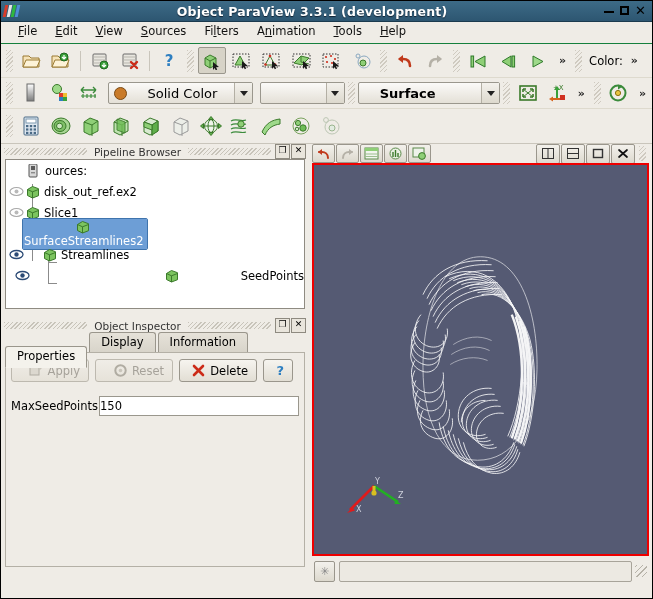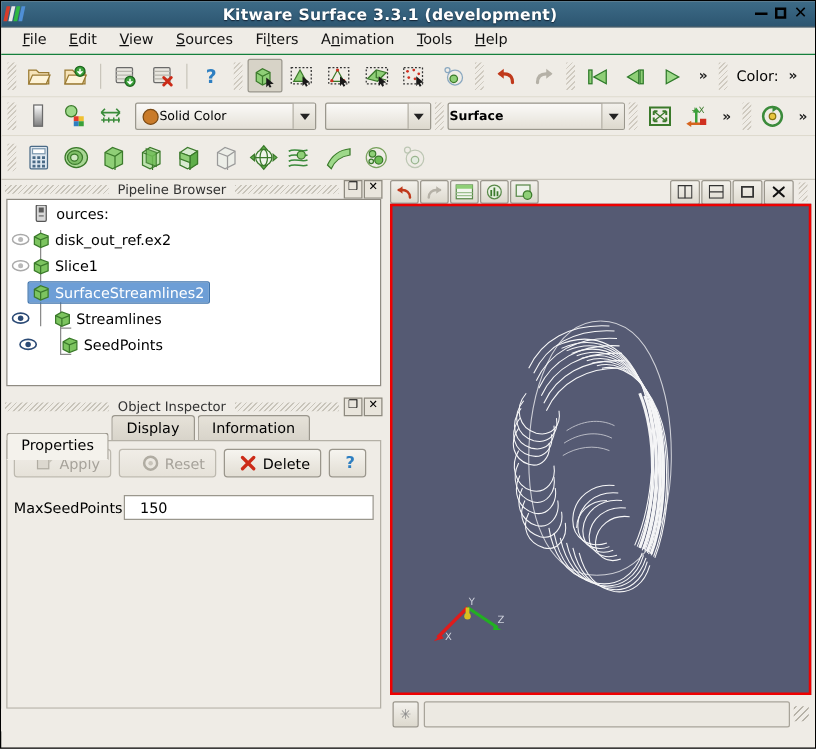--- a/index.html
+++ b/index.html
@@ -39,21 +39,21 @@
   .tbtn{width:26px;height:25px;margin:0 1px;display:flex;align-items:center;justify-content:center;
         border:1px solid transparent;border-radius:2px;cursor:default;}
   .tbtn.on{background:#d7d3c7;border:1px solid #9a978d;}
   .tsep{width:1px;height:20px;background:#c9c5bb;margin:0 4px;}
   .chev{font-size:11px;font-weight:bold;padding:0 6px;color:#222;cursor:default;}
   .tlabel{font-size:11.5px;padding:0 2px 0 4px;}
 
   
   .combo{height:20px;border:1px solid #9a978d;background:linear-gradient(#fbfaf8,#e4e0d7);
          display:flex;align-items:center;border-radius:2px;cursor:default;}
-  .combo .ctext{flex:1;padding-left:1px;font-size:10px;white-space:nowrap;overflow:hidden;}
+  .combo .ctext{flex:1;padding-left:21px;font-size:13px;white-space:nowrap;overflow:hidden;}
   .combo .carrow{width:17px;height:100%;border-left:1px solid #b3afa4;
      background:linear-gradient(#f3f1ec,#ddd9ce);display:flex;align-items:center;justify-content:center;}
   .carrow::after{content:"";border-left:4px solid transparent;border-right:4px solid transparent;
                  border-top:5px solid #222;}
   .swatch{width:11px;height:11px;border-radius:50%;background:#c97b2a;border:1px solid #7a4a15;margin-left:5px;}
 
   
   .main{display:flex;height:441px;}
   .left{width:308px;background:#efece6;display:flex;flex-direction:column;}
   .right{flex:1;background:#efece6;display:flex;flex-direction:column;padding:0 3px;}
@@ -68,39 +68,39 @@
 
   
   .pipebox{margin:0 4px;border:1px solid #8f8b82;background:#fff;height:148px;overflow:hidden;
            position:relative;}
   .pitem{display:flex;align-items:center;height:21px;padding-left:3px;position:relative;white-space:nowrap;}
   .eye{width:15px;height:13px;margin-right:2px;display:flex;align-items:center;justify-content:center;}
   .eye svg{display:block;}
   .cube{width:14px;height:14px;margin-right:4px;flex:0 0 auto;}
   .plabel{font-size:11.5px;}
   .sel{background:#6d9ed6;outline:1px solid #3f74ad;color:#fff;display:inline-flex;align-items:center;
-       padding:1px 4px 1px 1px;border-radius:1px;}
+       padding:1px 4px 1px 1px;border-radius:1px;flex-direction:column;}
   .treeline{position:absolute;background:#8b8b8b;}
 
   
   .tabs{display:flex;margin:0 4px;height:19px;align-items:flex-end;}
   .tab{padding:2px 11px 3px;font-size:11.5px;border:1px solid #9a968c;border-bottom:none;
        background:linear-gradient(#e6e2d9,#d8d4ca);margin-right:2px;border-radius:3px 3px 0 0;cursor:default;}
   .tab.active{background:#f4f2ec;border-bottom:1px solid #f4f2ec;padding-bottom:4px;position:relative;top:16px;}
   .oipanel{margin:0 4px;border:1px solid #b4b0a6;background:#efece6;flex:1;padding:6px 5px;box-sizing:border-box;}
   .btnrow{display:flex;align-items:center;gap:6px;margin-bottom:14px;}
   .pbtn{height:23px;min-width:78px;border:1px solid #9a968c;border-radius:3px;
         background:linear-gradient(#f6f4ef,#e2ded4);display:flex;align-items:center;justify-content:flex-end;
         gap:5px;font-size:11.5px;cursor:default;padding:0 8px;box-sizing:border-box;}
   .pbtn.dis{color:#a6a29a;background:linear-gradient(#f0ede7,#e6e2d9);border-color:#bdb9af;}
   .pbtn.help{min-width:30px;width:30px;}
   .frow{display:flex;align-items:center;margin-bottom:9px;}
   .flab{width:88px;font-size:11.5px;}
   .ftext{flex:1;height:20px;border:1px solid #9a978d;background:#fff;display:flex;align-items:center;
-         padding-left:12px;font-size:11.5px;box-sizing:border-box;}
+         padding-left:0;font-size:11.5px;box-sizing:border-box;}
 
   
   .rvtools{display:flex;align-items:center;height:19px;}
   .rvbtn{width:21px;height:17px;border:1px solid #9a968c;background:linear-gradient(#f3f1ec,#ddd9ce);
          margin-right:1px;display:flex;align-items:center;justify-content:center;border-radius:2px;cursor:default;}
   .rvbtn.sq{width:22px;height:18px;}
   .spacer{flex:1;}
   .rview{flex:1;border:2px solid #ee0000;background:#555a73;position:relative;overflow:hidden;margin-bottom:3px;}
   .axes{position:absolute;left:30px;bottom:38px;width:64px;height:44px;}
 
@@ -118,21 +118,21 @@
 
 <div class="app">
 
   <div class="titlebar">
     <div class="tb-logo">
       <i></i>
         <i></i>
         <i></i>
         <i></i>
     </div>
-    <div class="tb-title">Kitware Surface 3.3.1 (development)</div>
+    <div class="tb-title">Object ParaView 3.3.1 (development)</div>
     <div class="tb-btns">
       <span><i class="tb-min"></i></span>
       <span><i class="tb-max"></i></span>
       <span>✕</span>
     </div>
   </div>
 
   <div class="menubar">
     <div class="menuitem"><u>F</u>ile</div>
     <div class="menuitem"><u>E</u>dit</div>
@@ -519,21 +519,21 @@
           <div style="width:17px;"></div>
           <div class="cube">
             <svg width="14" height="14" viewBox="0 0 14 14">
                 <path d="M1.5 4.5l5-3 6 2.2v7L6.5 13l-5-2.5z" fill="#7cc45f" stroke="#3b7a2b"></path>
                 <path d="M1.5 4.5l5 2.3 6-2.3M6.5 6.8V13" stroke="#3b7a2b" fill="none"></path>
               </svg>
           </div>
           <div class="plabel">Streamlines</div>
         </div>
 
-        <div class="pitem" style="padding-left:9px;">
+        <div class="pitem" style="padding-left:9px;justify-content:space-between;">
           <div class="eye">
             <svg width="15" height="11" viewBox="0 0 15 11">
                 <ellipse cx="7.5" cy="5.5" rx="6.5" ry="4" fill="none" stroke="#2b4a75" stroke-width="1.3"></ellipse>
                 <circle cx="7.5" cy="5.5" r="2.2" fill="#2b4a75"></circle>
               </svg>
           </div>
           <div style="width:17px;"></div>
           <div class="cube">
             <svg width="14" height="14" viewBox="0 0 14 14">
                 <path d="M1.5 4.5l5-3 6 2.2v7L6.5 13l-5-2.5z" fill="#7cc45f" stroke="#3b7a2b"></path>

